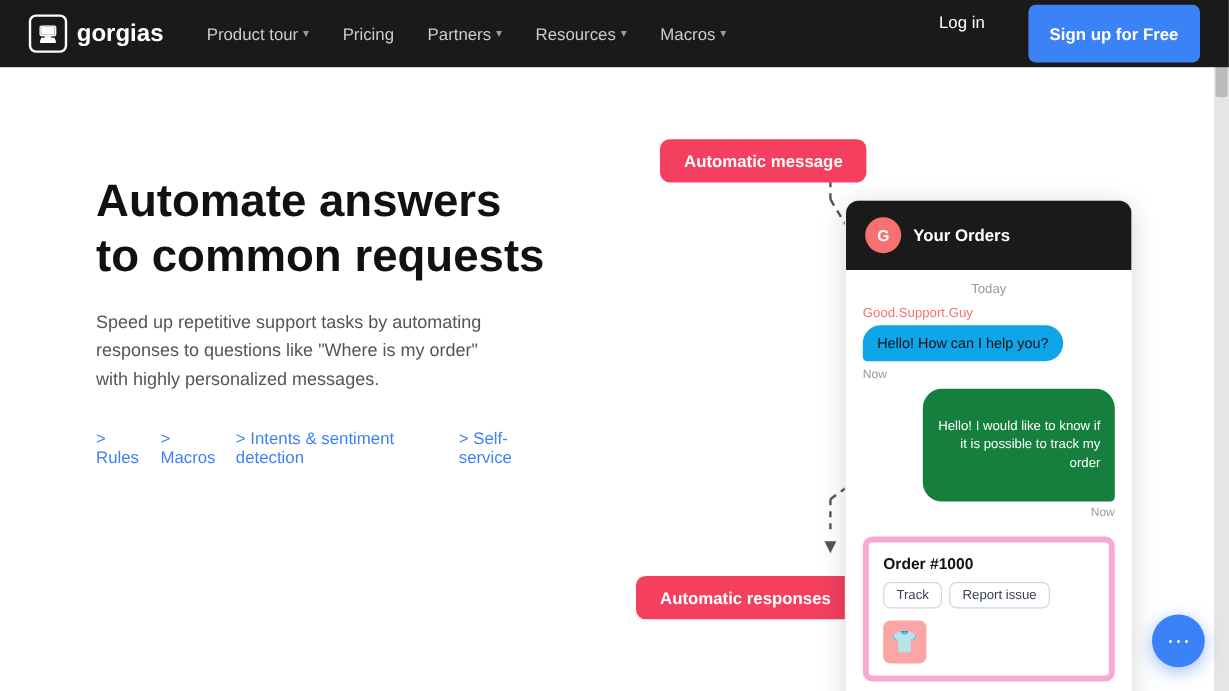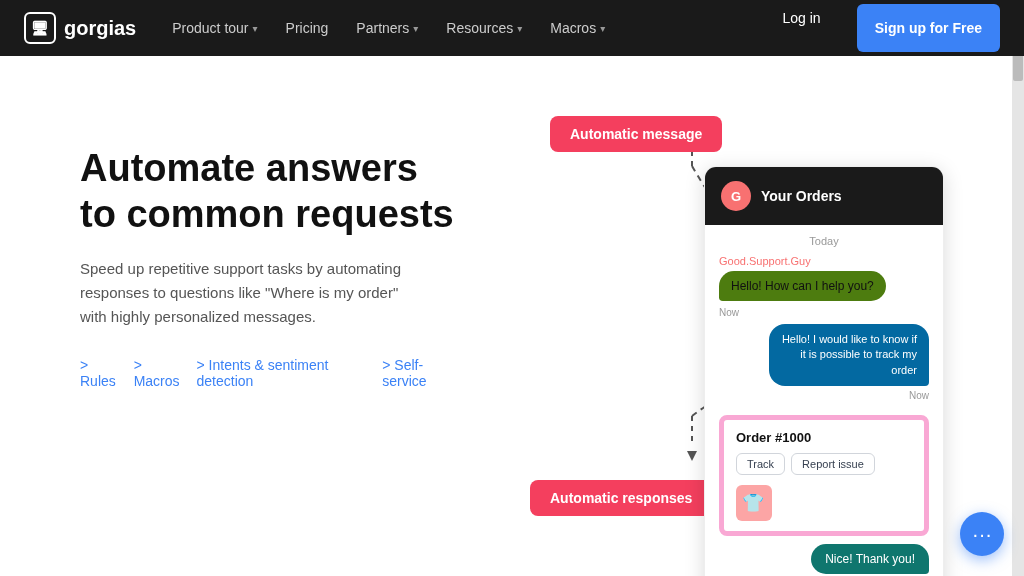--- a/index.html
+++ b/index.html
@@ -222,39 +222,39 @@
       font-size: 11px;
       color: #999;
       margin-bottom: 8px;
     }
     .chat-sender-name {
       font-size: 11px;
       color: #f87171;
       margin-bottom: 4px;
     }
     .chat-bubble-pink {
-      background: #4d7c0f;
+      background: #0ea5e9;
       color: #111;
       font-size: 12px;
       padding: 8px 12px;
       border-radius: 16px 16px 16px 4px;
       display: inline-block;
       margin-bottom: 6px;
       font-weight: 500;
     }
     .chat-time {
       font-size: 10px;
       color: #999;
       margin-bottom: 6px;
     }
     .chat-bubble-dark {
-      background: #0369a1;
+      background: #15803d;
       color: #fff;
       font-size: 11px;
-      padding: 8px 12px;
+      padding: 24px 12px;
       border-radius: 16px 16px 4px 16px;
       display: inline-block;
       margin-left: auto;
       text-align: right;
       max-width: 160px;
       line-height: 1.4;
     }
     .chat-right {
       display: flex;
       flex-direction: column;

